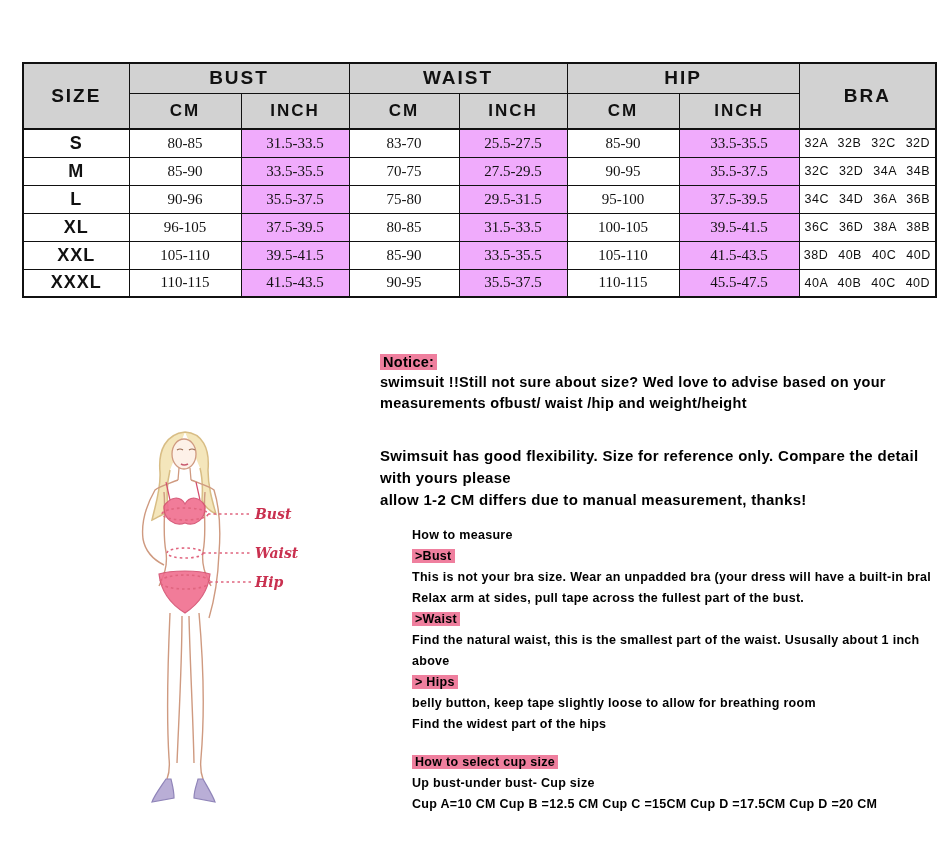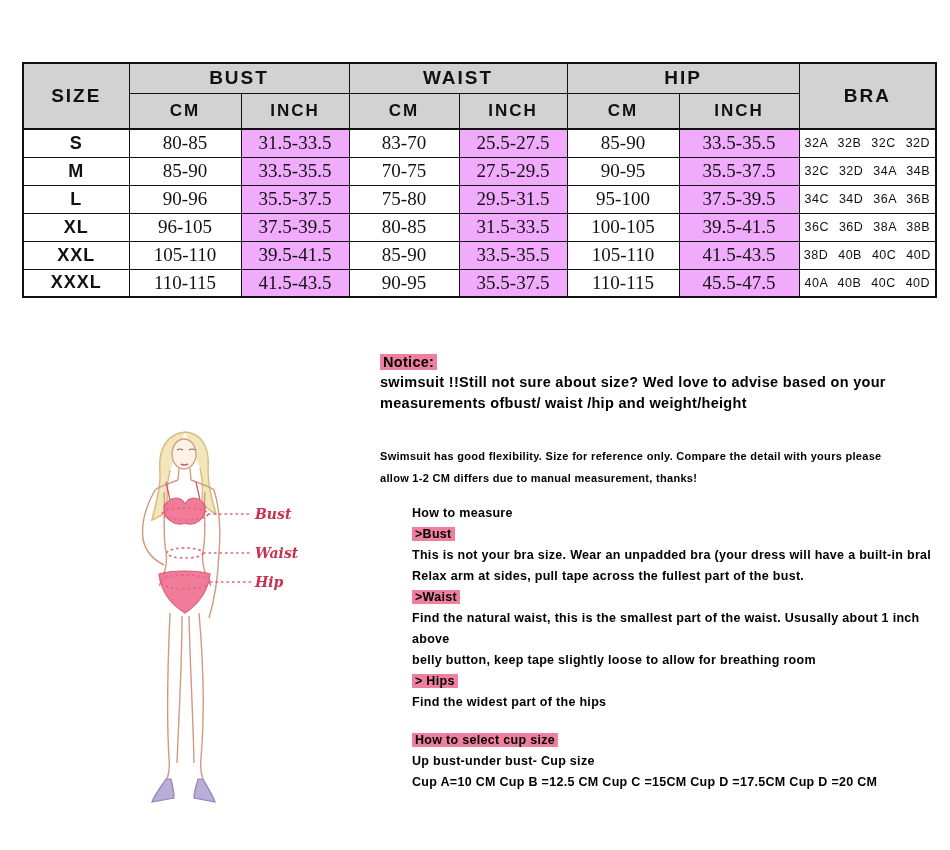--- a/index.html
+++ b/index.html
@@ -20,34 +20,34 @@
     overflow:hidden; white-space:nowrap; color:#111;
   }
   table.size-table thead th { background:#d2d2d2; }
   tr.group-row th { height:30px; font-size:19px; letter-spacing:2px; font-weight:600; }
   tr.sub-row th { height:36px; font-size:17px; letter-spacing:2px; font-weight:600; }
   th.size-head { font-size:19px; letter-spacing:1.5px; font-weight:600; }
   th.bra-head  { font-size:19px; letter-spacing:1.5px; font-weight:600; }
   thead { border-bottom:2px solid #111; }
   tbody td { height:28px; }
   td.size-cell { font-size:18px; font-weight:600; letter-spacing:1px; }
-  td.num-cell  { font-family:"Liberation Serif","DejaVu Serif",serif; font-size:19px; }
+  td.num-cell  { font-family:"Liberation Serif","DejaVu Serif",serif; font-size:15px; }
   td.inch-cell { background:#f0abfc; }
   td.bra-cell  { font-size:12.5px; word-spacing:6px; letter-spacing:0.5px; }
 
   
   .info-col {
     position:absolute; left:380px; top:352px; width:565px;
     font-family:"Liberation Sans", sans-serif; font-weight:bold; color:#000000;
   }
   .hl { background:#ef7f9e; padding:0 3px; }
   .notice-heading { font-size:14.5px; line-height:20px; letter-spacing:0.3px; }
   .notice-line { font-size:14.5px; line-height:20.5px; letter-spacing:0.3px; }
   .flex-block { margin-top:32px; }
-  .small-line { font-size:11px; line-height:22px; letter-spacing:0.3px; }
+  .small-line { font-size:15px; line-height:22px; letter-spacing:0.3px; }
   .measure-block { margin-top:14px; }
   .body-line { font-size:12.5px; line-height:21px; letter-spacing:0.3px;margin-left:32px; }
   .cup-block { margin-top:17px; }
 
   
   .figure-wrap { position:absolute; left:108px; top:426px; width:250px; height:392px; }
 </style>
 </head>
 <body>
 
@@ -200,22 +200,22 @@
       <div class="small-line">allow 1-2 CM differs due to manual measurement, thanks!</div>
     </div>
 
     <div class="measure-block">
       <div class="body-line">How to measure</div>
       <div class="body-line"><span class="hl">&gt;Bust</span></div>
       <div class="body-line">This is not your bra size. Wear an unpadded bra (your dress will have a built-in bral</div>
       <div class="body-line">Relax arm at sides, pull tape across the fullest part of the bust.</div>
       <div class="body-line"><span class="hl">&gt;Waist</span></div>
       <div class="body-line">Find the natural waist, this is the smallest part of the waist. Ususally about 1 inch above</div>
+      <div class="body-line"><span class="hl">&gt; Hips</span></div>
       <div class="body-line">belly button, keep tape slightly loose to allow for breathing room</div>
-      <div class="body-line"><span class="hl">&gt; Hips</span></div>
       <div class="body-line">Find the widest part of the hips</div>
     </div>
 
     <div class="cup-block">
       <div class="body-line"><span class="hl">How to select cup size</span></div>
       <div class="body-line">Up bust-under bust- Cup size</div>
       <div class="body-line">Cup A=10 CM Cup B =12.5 CM Cup C =15CM Cup D =17.5CM Cup D =20 CM</div>
     </div>
 
   </div>

